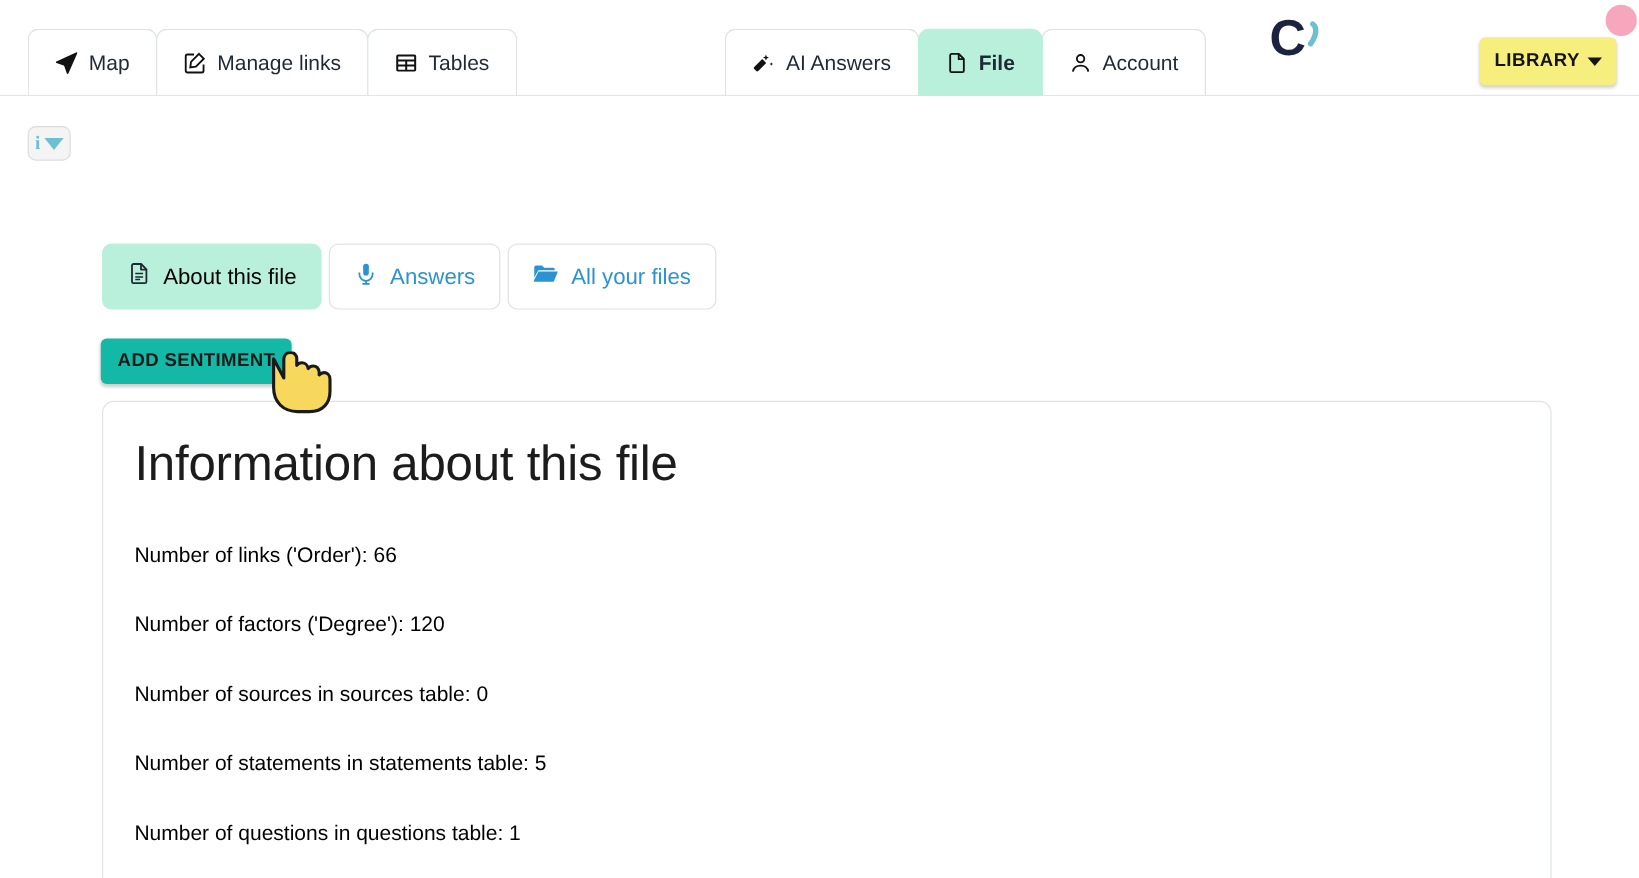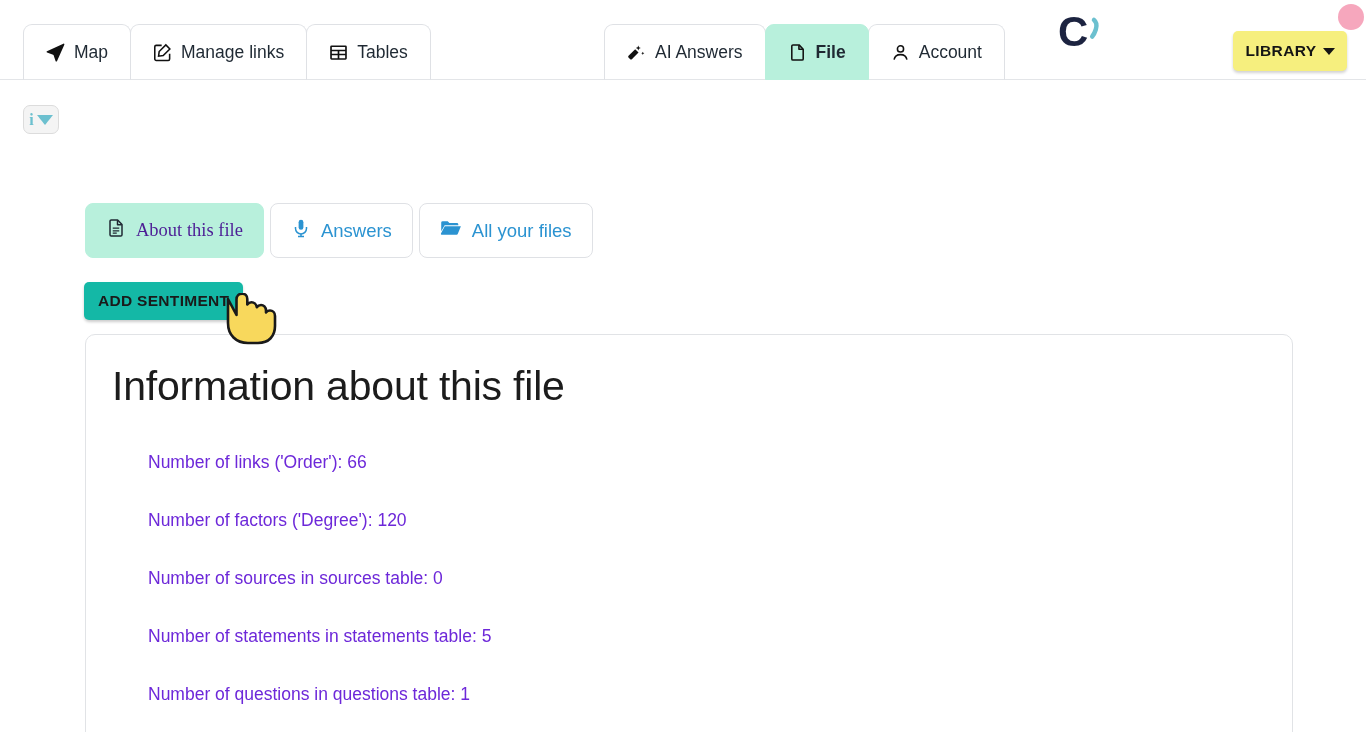--- a/index.html
+++ b/index.html
@@ -165,22 +165,21 @@
     border-radius: 8px;
     background: #ffffff;
     font-size: 18.5px;
     color: #2b93d1;
     white-space: nowrap;
     cursor: pointer;
   }
   .subtab.active {
     background: #b8f0dc;
     border-color: #b8f0dc;
-    color: #4c1d95;
-    font-family: Liberation Serif, serif;
+    color: #000000;
   }
 
   
   .sentiment-btn {
     position: absolute;
     left: 84px;
     top: 282px;
     height: 38px;
     padding: 0 14px;
     background: #14b8a6;
@@ -220,24 +219,23 @@
   }
   .card-title {
     font-size: 41px;
     font-weight: 400;
     color: #1c1c1c;
     letter-spacing: -0.2px;
     margin-bottom: 42px;
   }
   .card-line {
     font-size: 17.5px;
-    color: #6d28d9;
+    color: #000000;
     margin-bottom: 37px;
     line-height: 1.2;
-    margin-left: 36px;
   }
 </style>
 </head>
 <body>
 
 <div id="page">
 
   <div class="topnav">
     <div class="topnav-rule"></div>
 

